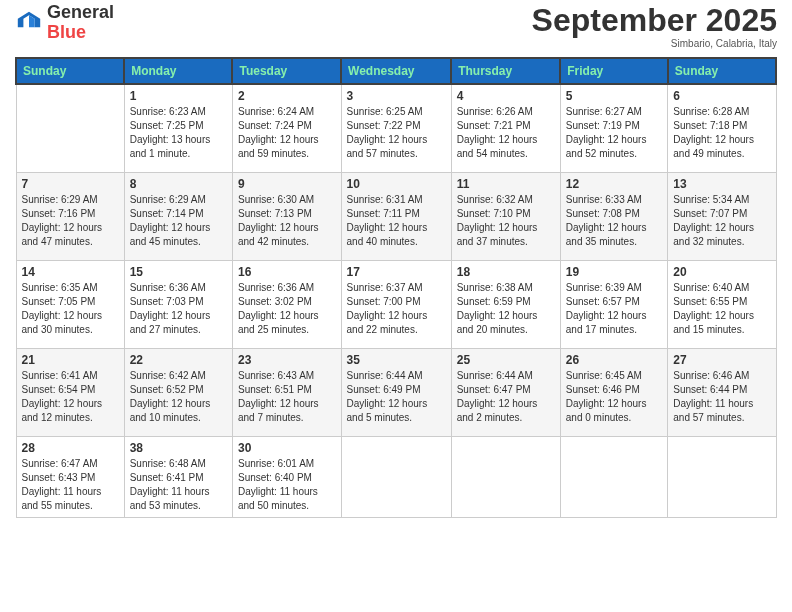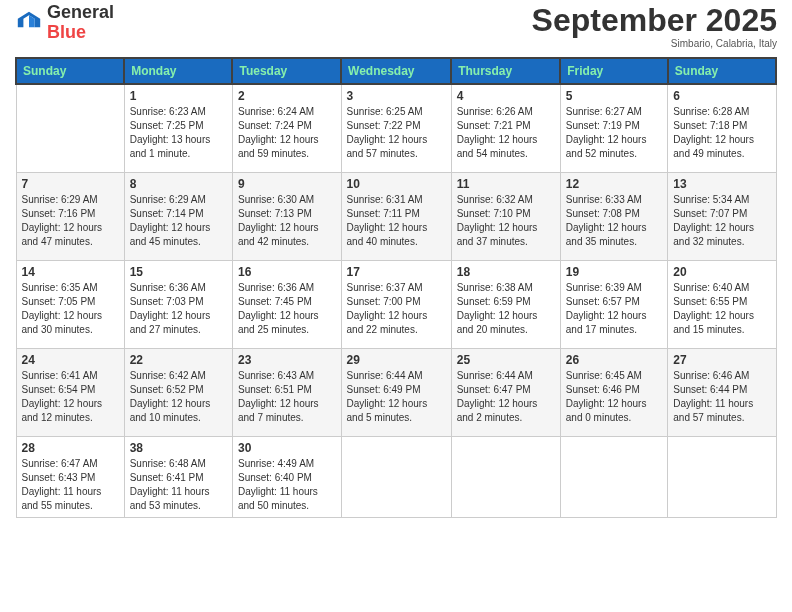--- a/index.html
+++ b/index.html
@@ -238,21 +238,21 @@
           <td>
             <span class="day-number">15</span>
             <div class="day-info">Sunrise: 6:36 AM
 Sunset: 7:03 PM
 Daylight: 12 hours
 and 27 minutes.</div>
           </td>
           <td>
             <span class="day-number">16</span>
             <div class="day-info">Sunrise: 6:36 AM
-Sunset: 7:45 PM
+Sunset: 3:02 PM
 Daylight: 12 hours
 and 25 minutes.</div>
           </td>
           <td>
             <span class="day-number">17</span>
             <div class="day-info">Sunrise: 6:37 AM
 Sunset: 7:00 PM
 Daylight: 12 hours
 and 22 minutes.</div>
           </td>
@@ -273,42 +273,42 @@
           <td>
             <span class="day-number">20</span>
             <div class="day-info">Sunrise: 6:40 AM
 Sunset: 6:55 PM
 Daylight: 12 hours
 and 15 minutes.</div>
           </td>
         </tr>
         <tr>
           <td>
-            <span class="day-number">24</span>
+            <span class="day-number">21</span>
             <div class="day-info">Sunrise: 6:41 AM
 Sunset: 6:54 PM
 Daylight: 12 hours
 and 12 minutes.</div>
           </td>
           <td>
             <span class="day-number">22</span>
             <div class="day-info">Sunrise: 6:42 AM
 Sunset: 6:52 PM
 Daylight: 12 hours
 and 10 minutes.</div>
           </td>
           <td>
             <span class="day-number">23</span>
             <div class="day-info">Sunrise: 6:43 AM
 Sunset: 6:51 PM
 Daylight: 12 hours
 and 7 minutes.</div>
           </td>
           <td>
-            <span class="day-number">29</span>
+            <span class="day-number">35</span>
             <div class="day-info">Sunrise: 6:44 AM
 Sunset: 6:49 PM
 Daylight: 12 hours
 and 5 minutes.</div>
           </td>
           <td>
             <span class="day-number">25</span>
             <div class="day-info">Sunrise: 6:44 AM
 Sunset: 6:47 PM
 Daylight: 12 hours
@@ -339,21 +339,21 @@
           </td>
           <td>
             <span class="day-number">38</span>
             <div class="day-info">Sunrise: 6:48 AM
 Sunset: 6:41 PM
 Daylight: 11 hours
 and 53 minutes.</div>
           </td>
           <td>
             <span class="day-number">30</span>
-            <div class="day-info">Sunrise: 4:49 AM
+            <div class="day-info">Sunrise: 6:01 AM
 Sunset: 6:40 PM
 Daylight: 11 hours
 and 50 minutes.</div>
           </td>
           <td class="empty"></td>
           <td class="empty"></td>
           <td class="empty"></td>
           <td class="empty"></td>
         </tr>
       </tbody>

